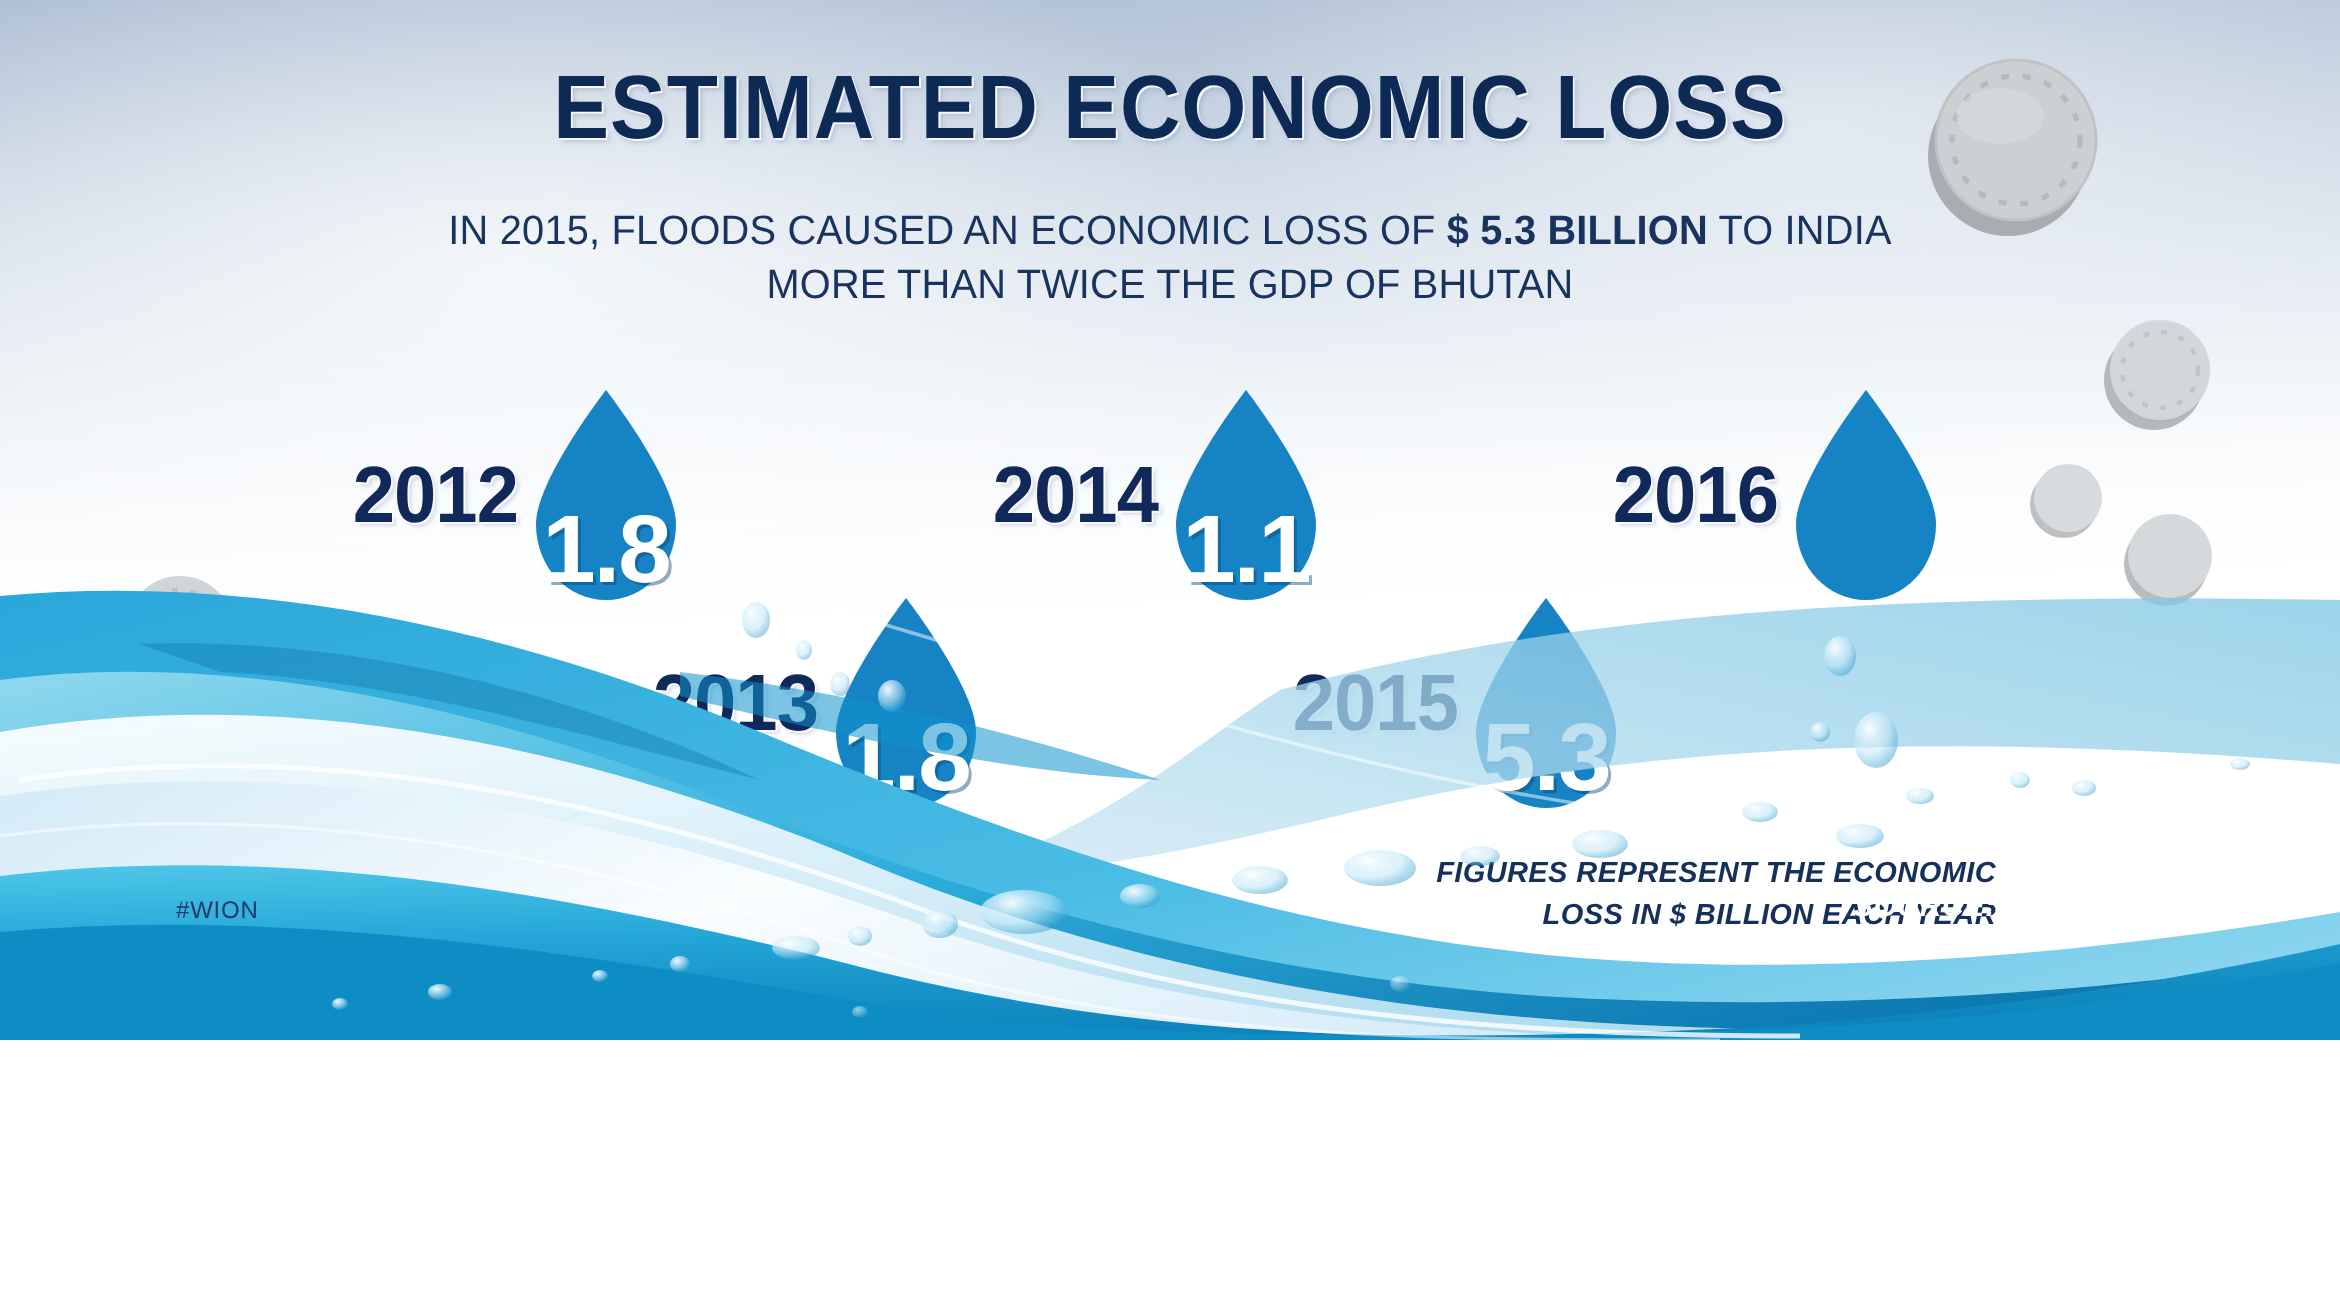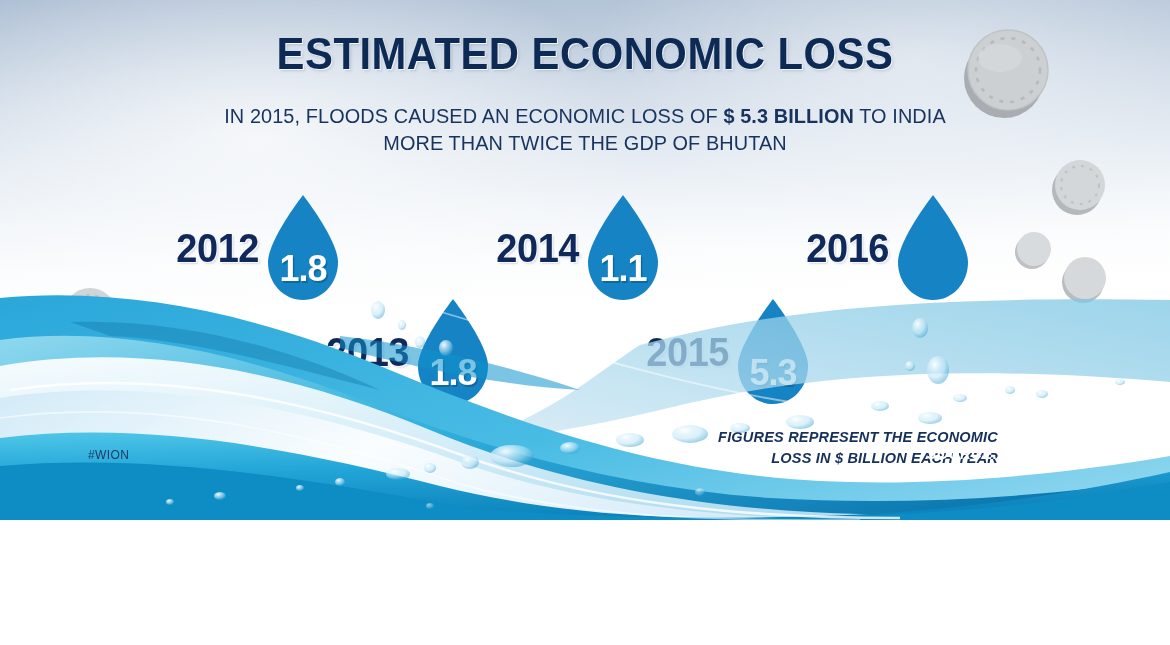--- a/index.html
+++ b/index.html
@@ -70,21 +70,21 @@
     position: relative;
     width: 88px; height: 112px;
     margin-left: -2px;
   }
   .drop-shape svg { display: block; width: 88px; height: 112px; }
   .drop-value {
     position: absolute;
     left: 0; right: 0;
     top: 56px;
     text-align: center;
-    font-size: 36px;
+    font-size: 48px;
     font-weight: bold;
     color: #ffffff;
     letter-spacing: -1px;
     text-shadow: 1.5px 1.5px 0 rgba(10,70,115,0.45);
   }
 
   
   .coin { position: absolute; }
   .coin svg { display: block; }
 

